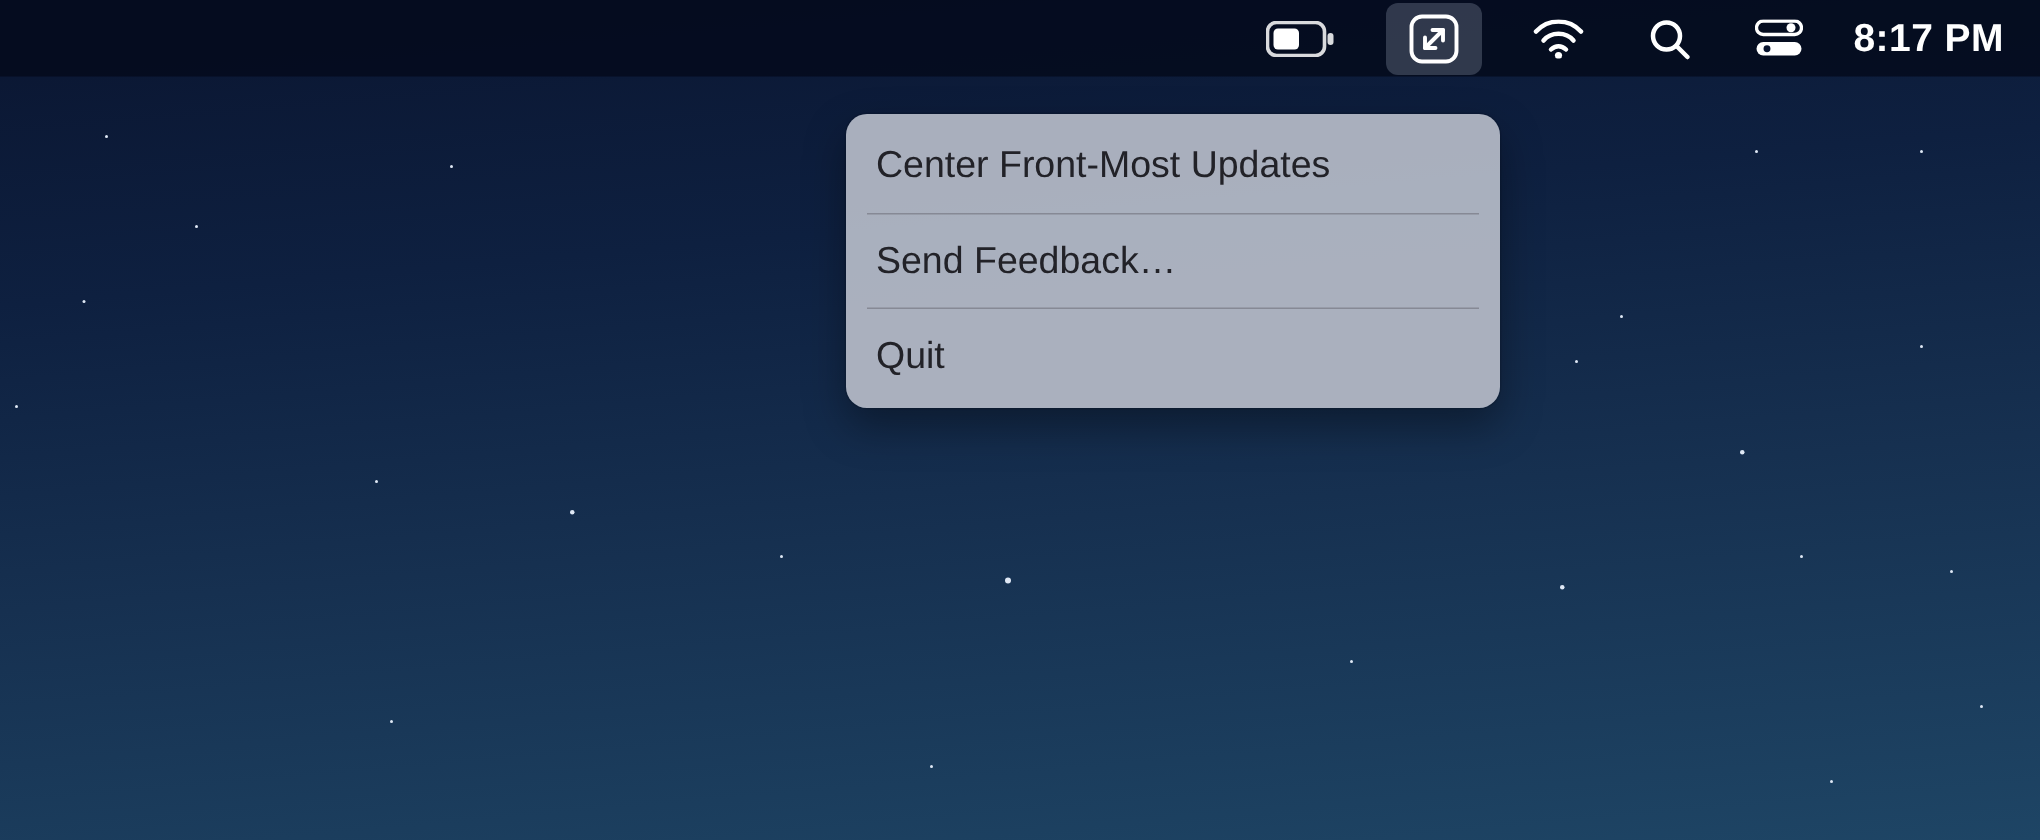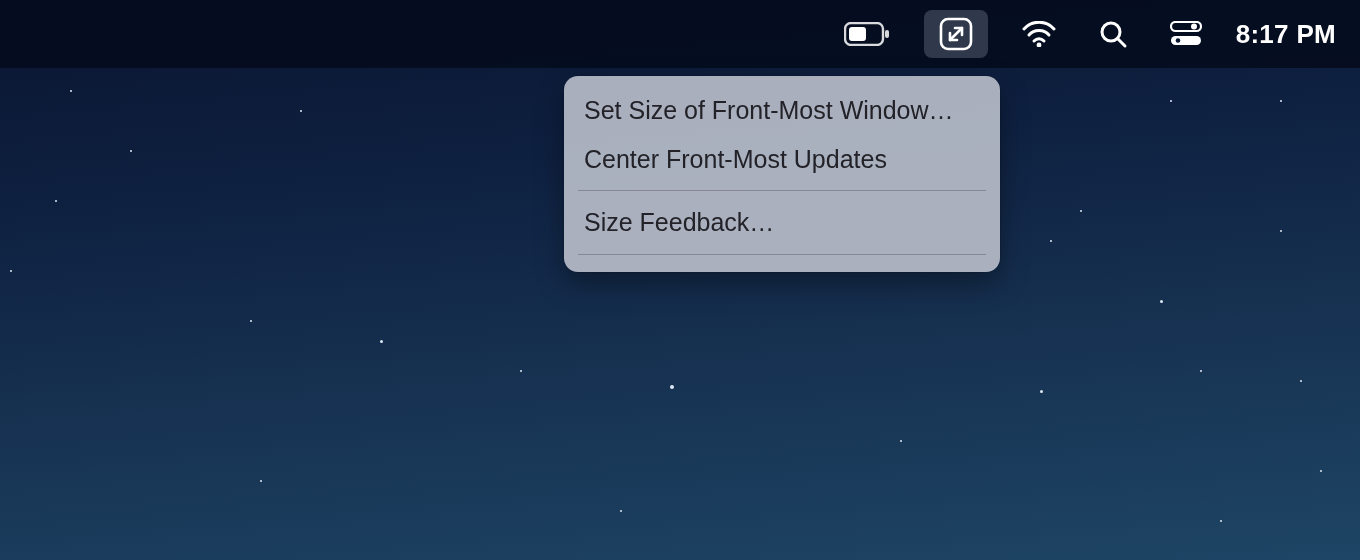--- a/index.html
+++ b/index.html
@@ -19,21 +19,21 @@
     }
     .star {
       position: absolute;
       background: #dfe8f5;
       border-radius: 50%;
     }
     .menubar {
       position: absolute;
       top: 0; left: 0;
       width: 100%;
-      height: 68px;
+      height: 51px;
       background: rgba(5, 10, 28, 0.85);
       display: flex;
       align-items: center;
       justify-content: flex-end;
       padding-right: 24px;
       gap: 26px;
     }
     .menubar-icon {
       display: flex;
       align-items: center;
@@ -149,18 +149,18 @@
       <circle cx="24" cy="5.5" r="3" fill="#fff"></circle>
       <rect x="1" y="15" width="30" height="9" rx="4.5" fill="#fff"></rect>
       <circle cx="8" cy="19.5" r="2.3" fill="#0a1530"></circle>
     </svg>
   </div>
 
   <div class="clock">8:17 PM</div>
 </div>
 
 <div class="dropdown">
-  <div class="menu-item">Set Size of Front-Most Window…</div>
   <div class="menu-item">Center Front-Most Updates</div>
   <div class="menu-separator"></div>
-  <div class="menu-item">Size Feedback…</div>
+  <div class="menu-item">Send Feedback…</div>
   <div class="menu-separator"></div>
+  <div class="menu-item">Quit</div>
 </div>
 
 </body></html>

